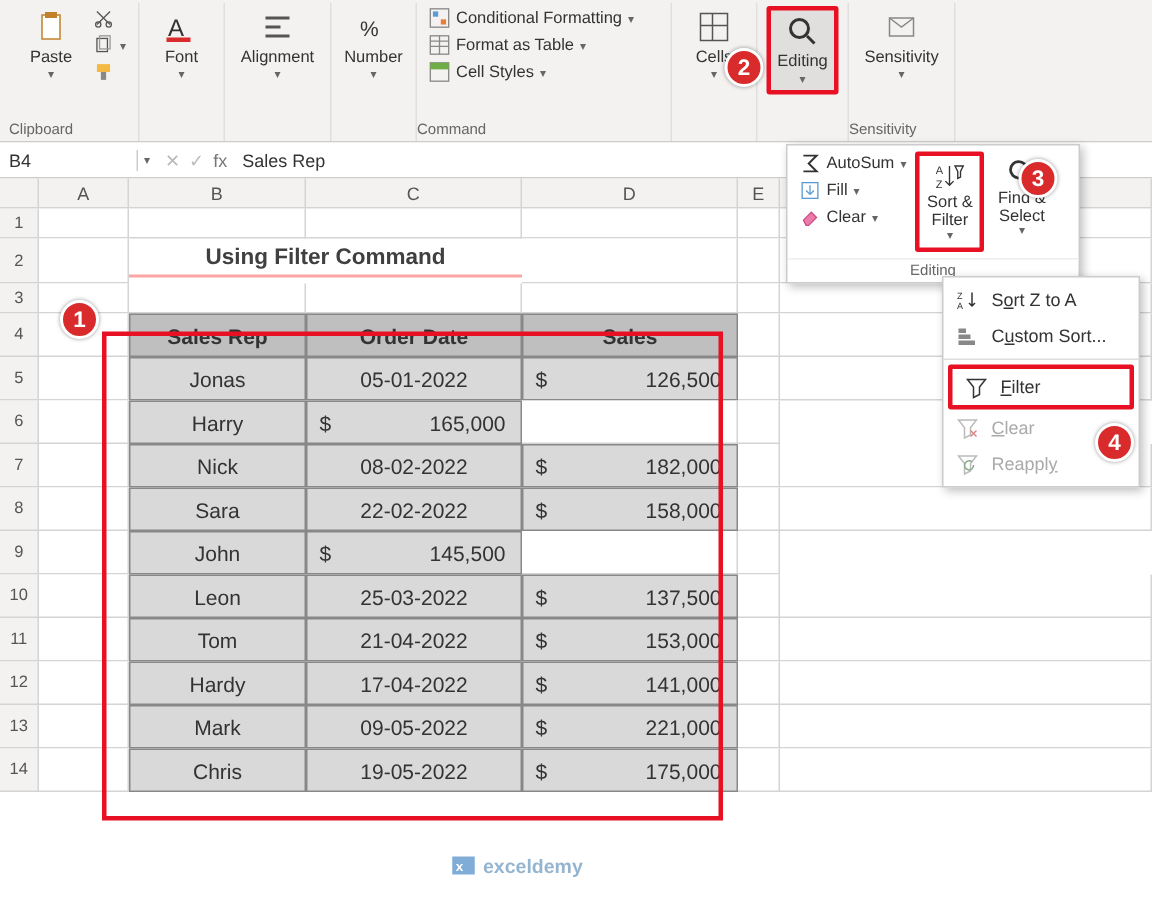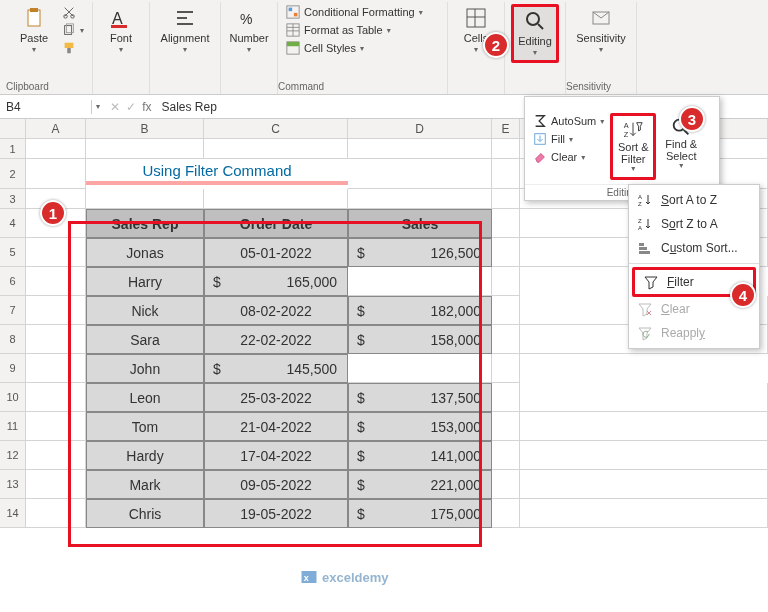--- a/index.html
+++ b/index.html
@@ -33,37 +33,37 @@
 .corner { background: #f3f2f1; }
 .row-head { justify-content: center; font-size: 11px; }
 .cell { padding: 0 4px; background: #fff; }
 .grid-body { height: 480px; overflow: hidden; }
 .data-row { height: 29px !important; }
 .data-row .row-head { height: 29px; }
 .data-cell { height: 29px; border: 1px solid #888; display: flex; align-items: center; justify-content: center; background: #d9d9d9; font-size: 14px; }
 .data-cell.left { justify-content: center; }
 .data-cell.sales { justify-content: space-between; padding: 0 10px 0 8px; }
 .table-head { background: #bfbfbf; font-weight: bold; }
-.title-cell { grid-column: 3 / 5; height: 26px; display: flex; align-items: center; justify-content: center; font-size: 15px; font-weight: normal; color: #0369a1; border-bottom: 4px solid #fca5a5; }
+.title-cell { grid-column: 3 / 5; height: 26px; display: flex; align-items: center; justify-content: center; font-size: 15px; font-weight: bold; color: #404040; border-bottom: 2px solid #fca5a5; }
 
 
 .table-overlay-red { position: absolute; border: 3px solid #e81123; pointer-events: none; }
 
 
 .callout { position: absolute; width: 26px; height: 26px; border-radius: 50%; background: #d92b2b; color: #fff; font-weight: bold; font-size: 15px; display: flex; align-items: center; justify-content: center; border: 2px solid #fff; box-shadow: 0 0 3px rgba(0,0,0,.4); z-index: 50; }
 
 
 .dropdown { position: absolute; background: #fff; border: 1px solid #ccc; box-shadow: 2px 2px 6px rgba(0,0,0,.25); font-size: 12px; z-index: 30; }
 .dd-section-label { font-size: 10px; color: #666; text-align: center; padding: 2px 0; border-top: 1px solid #eee; }
 .dd-item { display: flex; align-items: center; gap: 8px; padding: 4px 12px 4px 8px; cursor: pointer; white-space: nowrap; }
 .dd-item svg { width: 16px; height: 16px; flex-shrink: 0; }
 .dd-item.disabled { color: #aaa; }
 .dd-big { display: flex; flex-direction: column; align-items: center; width: 46px; padding: 3px 2px; font-size: 11px; text-align: center; line-height: 1.1; cursor: pointer; }
 .dd-big svg { width: 22px; height: 22px; }
-.dd-top { display: flex; padding: 4px; gap: 2px; margin-top: 12px; }
+.dd-top { display: flex; padding: 4px; gap: 2px; }
 .dd-col { display: flex; flex-direction: column; gap: 2px; }
 .dd-small { display: flex; align-items: center; gap: 4px; padding: 1px 4px; font-size: 11px; cursor: pointer; }
 .dd-small svg { width: 14px; height: 14px; }
 .underline-key { text-decoration: underline; }
 
 .watermark { position: absolute; left: 300px; top: 568px; font-size: 13px; color: #5b8db8; opacity: .65; font-weight: bold; display: flex; align-items: center; gap: 4px; z-index: 5; }
 </style>
 </head>
 <body>
 
@@ -447,28 +447,20 @@
       <span>Find &amp; Select</span>
         <span class="chev">▾</span>
     </div>
   </div>
   <div class="dd-section-label"><span>Editing</span></div>
 </div>
 
 <div class="dropdown" style="left:628px; top:184px; width:132px; padding:3px 0;">
   <div class="dd-item">
       <svg viewBox="0 0 16 16">
-        <text x="1" y="7" font-size="6" fill="#333">A</text>
-        <text x="1" y="14" font-size="6" fill="#333">Z</text>
-        <path d="M11 3v9m-2-2l2 2 2-2" stroke="#333" fill="none"></path>
-      </svg>
-      <span><span class="underline-key">S</span>ort A to Z</span>
-    </div>
-  <div class="dd-item">
-      <svg viewBox="0 0 16 16">
         <text x="1" y="7" font-size="6" fill="#333">Z</text>
         <text x="1" y="14" font-size="6" fill="#333">A</text>
         <path d="M11 3v9m-2-2l2 2 2-2" stroke="#333" fill="none"></path>
       </svg>
       <span>S<span class="underline-key">o</span>rt Z to A</span>
     </div>
   <div class="dd-item">
       <svg viewBox="0 0 16 16">
         <rect x="2" y="3" width="5" height="3" fill="#888"></rect>
         <rect x="2" y="7" width="8" height="3" fill="#888"></rect>

